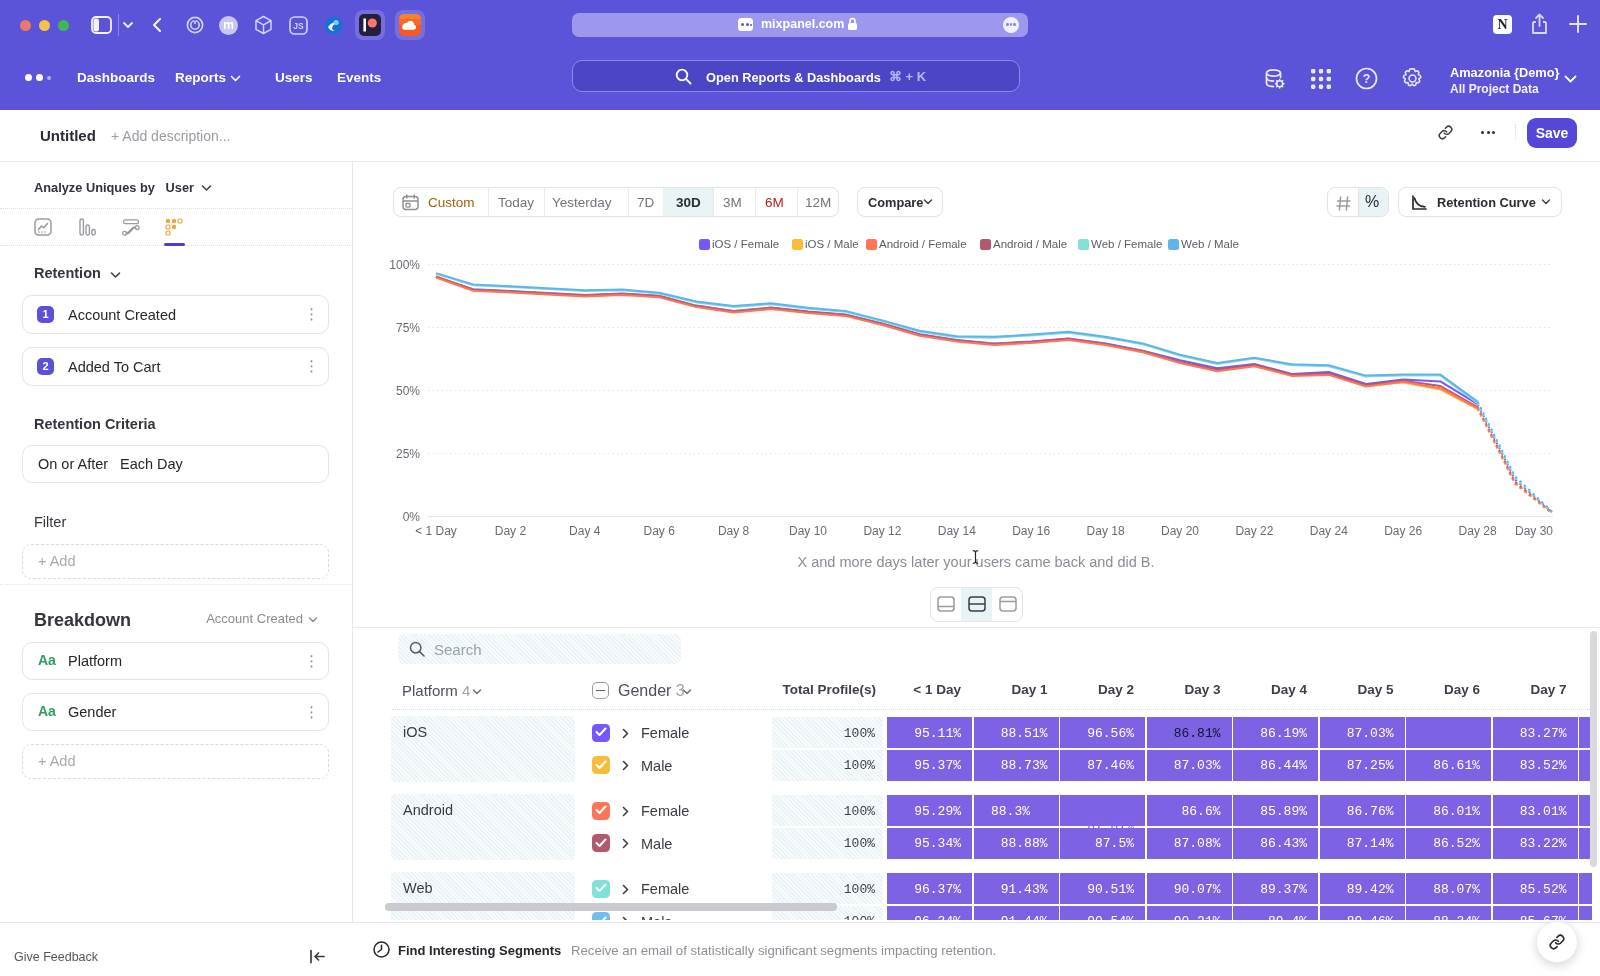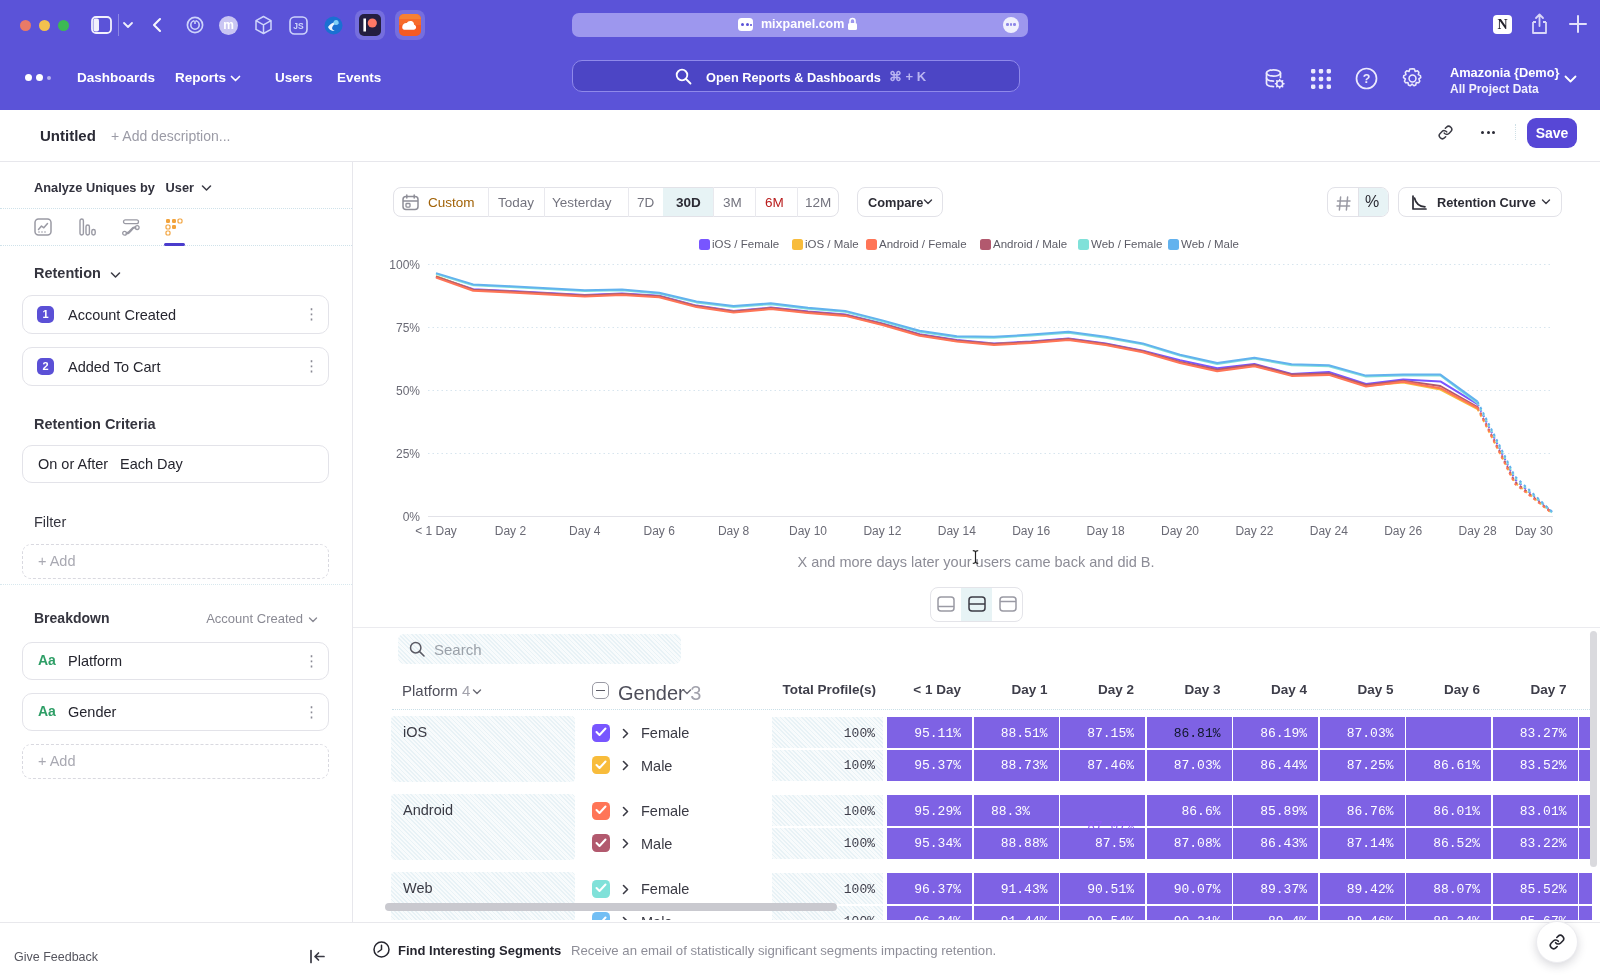--- a/index.html
+++ b/index.html
@@ -238,21 +238,21 @@
   <div class="abs" style="left:120px;top:456px;font-size:14.5px;color:#26262f;">Each Day</div>
 
   
   <div class="abs" style="left:34px;top:514px;font-size:14.5px;font-weight:400;color:#35353f;">Filter</div>
   <div class="abs" style="left:22px;top:544px;width:307px;height:35px;border:1.5px dashed #d9d9e0;border-radius:9px;"></div>
   <div class="abs" style="left:38px;top:553px;font-size:14.5px;color:#a9a9b2;">+ Add</div>
 
   <div class="abs" style="left:0;top:584px;width:352px;height:0;border-top:1px dotted #d8e8ee;"></div>
 
   
-  <div class="abs" style="left:34px;top:610px;font-size:14px;font-weight:600;color:#35353f;">Breakdown</div>
+  <div class="abs" style="left:34px;top:610px;font-size:18px;font-weight:600;color:#35353f;">Breakdown</div>
   <div class="abs" style="left:200px;top:611px;width:103px;text-align:right;font-size:13px;color:#8a8a94;">Account Created</div>
   <svg class="abs" style="left:308px;top:617px;" width="10" height="7" viewBox="0 0 10 7">
     <path d="M1.5 1 L5 4.5 L8.5 1" fill="none" stroke="#8a8a94" stroke-width="1.4" stroke-linecap="round" stroke-linejoin="round"></path>
   </svg>
   <div class="abs" style="left:22px;top:642px;width:307px;height:38px;border:1px solid #e3e3e9;border-radius:10px;background:#fff;"></div>
   <div class="abs" style="left:38px;top:652px;font-size:14px;font-weight:700;color:#2e9e66;">Aa</div>
   <div class="abs" style="left:68px;top:653px;font-size:14.5px;color:#26262f;">Platform</div>
   <div class="abs" style="left:304px;top:653px;font-size:15px;color:#8a8a94;line-height:15px;">⋮</div>
   <div class="abs" style="left:22px;top:693px;width:307px;height:38px;border:1px solid #e3e3e9;border-radius:10px;background:#fff;"></div>
   <div class="abs" style="left:38px;top:703px;font-size:14px;font-weight:700;color:#2e9e66;">Aa</div>
@@ -393,21 +393,21 @@
         <circle cx="6.7" cy="6.7" r="5.2" fill="none" stroke="#5a5a64" stroke-width="1.5"></circle>
         <path d="M10.6 10.6 L15 15" stroke="#5a5a64" stroke-width="1.5" stroke-linecap="round"></path>
       </svg>
   <div style="position:absolute;left:81px;top:13px;font-size:15px;color:#9aa0a8;">Search</div>
   <div style="position:absolute;left:49px;top:54px;font-size:15px;color:#4e4e5a;">Platform <span style="color:#a2a2ac;">4</span></div>
   <svg style="position:absolute;left:119px;top:61px;" width="10" height="7" viewBox="0 0 10 7">
         <path d="M1.5 1 L5 4.5 L8.5 1" fill="none" stroke="#6a6a74" stroke-width="1.4" stroke-linecap="round" stroke-linejoin="round"></path>
       </svg>
   <div style="position:absolute;left:239px;top:54px;width:17px;height:17px;border:1.5px solid #9a9aa4;border-radius:5px;"></div>
   <div style="position:absolute;left:243px;top:61.5px;width:9px;height:1.8px;background:#5a5a64;"></div>
-  <div style="position:absolute;left:265px;top:54px;font-size:20px;color:#4e4e5a;">Gender <span style="color:#a2a2ac;">3</span></div>
+  <div style="position:absolute;left:265px;top:54px;font-size:16px;color:#4e4e5a;">Gender <span style="color:#a2a2ac;">3</span></div>
   <svg style="position:absolute;left:329px;top:61px;" width="10" height="7" viewBox="0 0 10 7">
         <path d="M1.5 1 L5 4.5 L8.5 1" fill="none" stroke="#6a6a74" stroke-width="1.4" stroke-linecap="round" stroke-linejoin="round"></path>
       </svg>
   <div style="position:absolute;left:383px;top:54px;width:140px;text-align:right;font-size:13.5px;font-weight:600;color:#3e3e4a;">Total Profile(s)</div>
   <div style="position:absolute;left:534.0px;top:54px;width:74px;text-align:right;font-size:13.5px;font-weight:600;color:#3e3e4a;">&lt; 1 Day</div>
   <div style="position:absolute;left:620.5px;top:54px;width:74px;text-align:right;font-size:13.5px;font-weight:600;color:#3e3e4a;">Day 1</div>
   <div style="position:absolute;left:707.0px;top:54px;width:74px;text-align:right;font-size:13.5px;font-weight:600;color:#3e3e4a;">Day 2</div>
   <div style="position:absolute;left:793.5px;top:54px;width:74px;text-align:right;font-size:13.5px;font-weight:600;color:#3e3e4a;">Day 3</div>
   <div style="position:absolute;left:880.0px;top:54px;width:74px;text-align:right;font-size:13.5px;font-weight:600;color:#3e3e4a;">Day 4</div>
   <div style="position:absolute;left:966.5px;top:54px;width:74px;text-align:right;font-size:13.5px;font-weight:600;color:#3e3e4a;">Day 5</div>
@@ -429,21 +429,21 @@
         <path d="M1.5 1.5 L5.5 5.5 L1.5 9.5" fill="none" stroke="#3a3a44" stroke-width="1.6" stroke-linecap="round" stroke-linejoin="round"></path>
       </svg>
   <div style="position:absolute;left:288px;top:97.0px;font-size:14.5px;color:#3a3a44;">Female</div>
   <div class="hatch" style="position:absolute;left:419px;top:89.0px;width:111px;height:31px;"></div>
   <div class="mono" style="position:absolute;left:419px;top:97.5px;width:103px;text-align:right;font-size:13px;color:#3e3e4a;">100%</div>
   <div style="position:absolute;left:534.0px;top:89.0px;width:85.0px;height:31px;background:#7e62e4;"></div>
   <div class="mono" style="position:absolute;left:534.0px;top:97.5px;width:74.0px;text-align:right;font-size:13px;color:#ffffff;">95.11%</div>
   <div style="position:absolute;left:620.5px;top:89.0px;width:85.0px;height:31px;background:#7e62e4;"></div>
   <div class="mono" style="position:absolute;left:620.5px;top:97.5px;width:74.0px;text-align:right;font-size:13px;color:#ffffff;">88.51%</div>
   <div style="position:absolute;left:707.0px;top:89.0px;width:85.0px;height:31px;background:#7e62e4;"></div>
-  <div class="mono" style="position:absolute;left:707.0px;top:97.5px;width:74.0px;text-align:right;font-size:13px;color:#ffffff;">87.15%</div>
+  <div class="mono" style="position:absolute;left:707.0px;top:97.5px;width:74.0px;text-align:right;font-size:13px;color:#ffffff;">96.56%</div>
   <div style="position:absolute;left:793.5px;top:89.0px;width:85.0px;height:31px;background:#7e62e4;"></div>
   <div class="mono" style="position:absolute;left:793.5px;top:97.5px;width:74.0px;text-align:right;font-size:13px;color:#0f172a;">86.81%</div>
   <div style="position:absolute;left:880.0px;top:89.0px;width:85.0px;height:31px;background:#7e62e4;"></div>
   <div class="mono" style="position:absolute;left:880.0px;top:97.5px;width:74.0px;text-align:right;font-size:13px;color:#ffffff;">86.19%</div>
   <div style="position:absolute;left:966.5px;top:89.0px;width:85.0px;height:31px;background:#7e62e4;"></div>
   <div class="mono" style="position:absolute;left:966.5px;top:97.5px;width:74.0px;text-align:right;font-size:13px;color:#ffffff;">87.03%</div>
   <div style="position:absolute;left:1053.0px;top:89.0px;width:85.0px;height:31px;background:#7e62e4;"></div>
   <div class="mono" style="position:absolute;left:1053.0px;top:97.5px;width:74.0px;text-align:right;font-size:13px;color:#ffffff;margin-top:44px;">86.42%</div>
   <div style="position:absolute;left:1139.5px;top:89.0px;width:85.0px;height:31px;background:#7e62e4;"></div>
   <div class="mono" style="position:absolute;left:1139.5px;top:97.5px;width:74.0px;text-align:right;font-size:13px;color:#ffffff;">83.27%</div>

